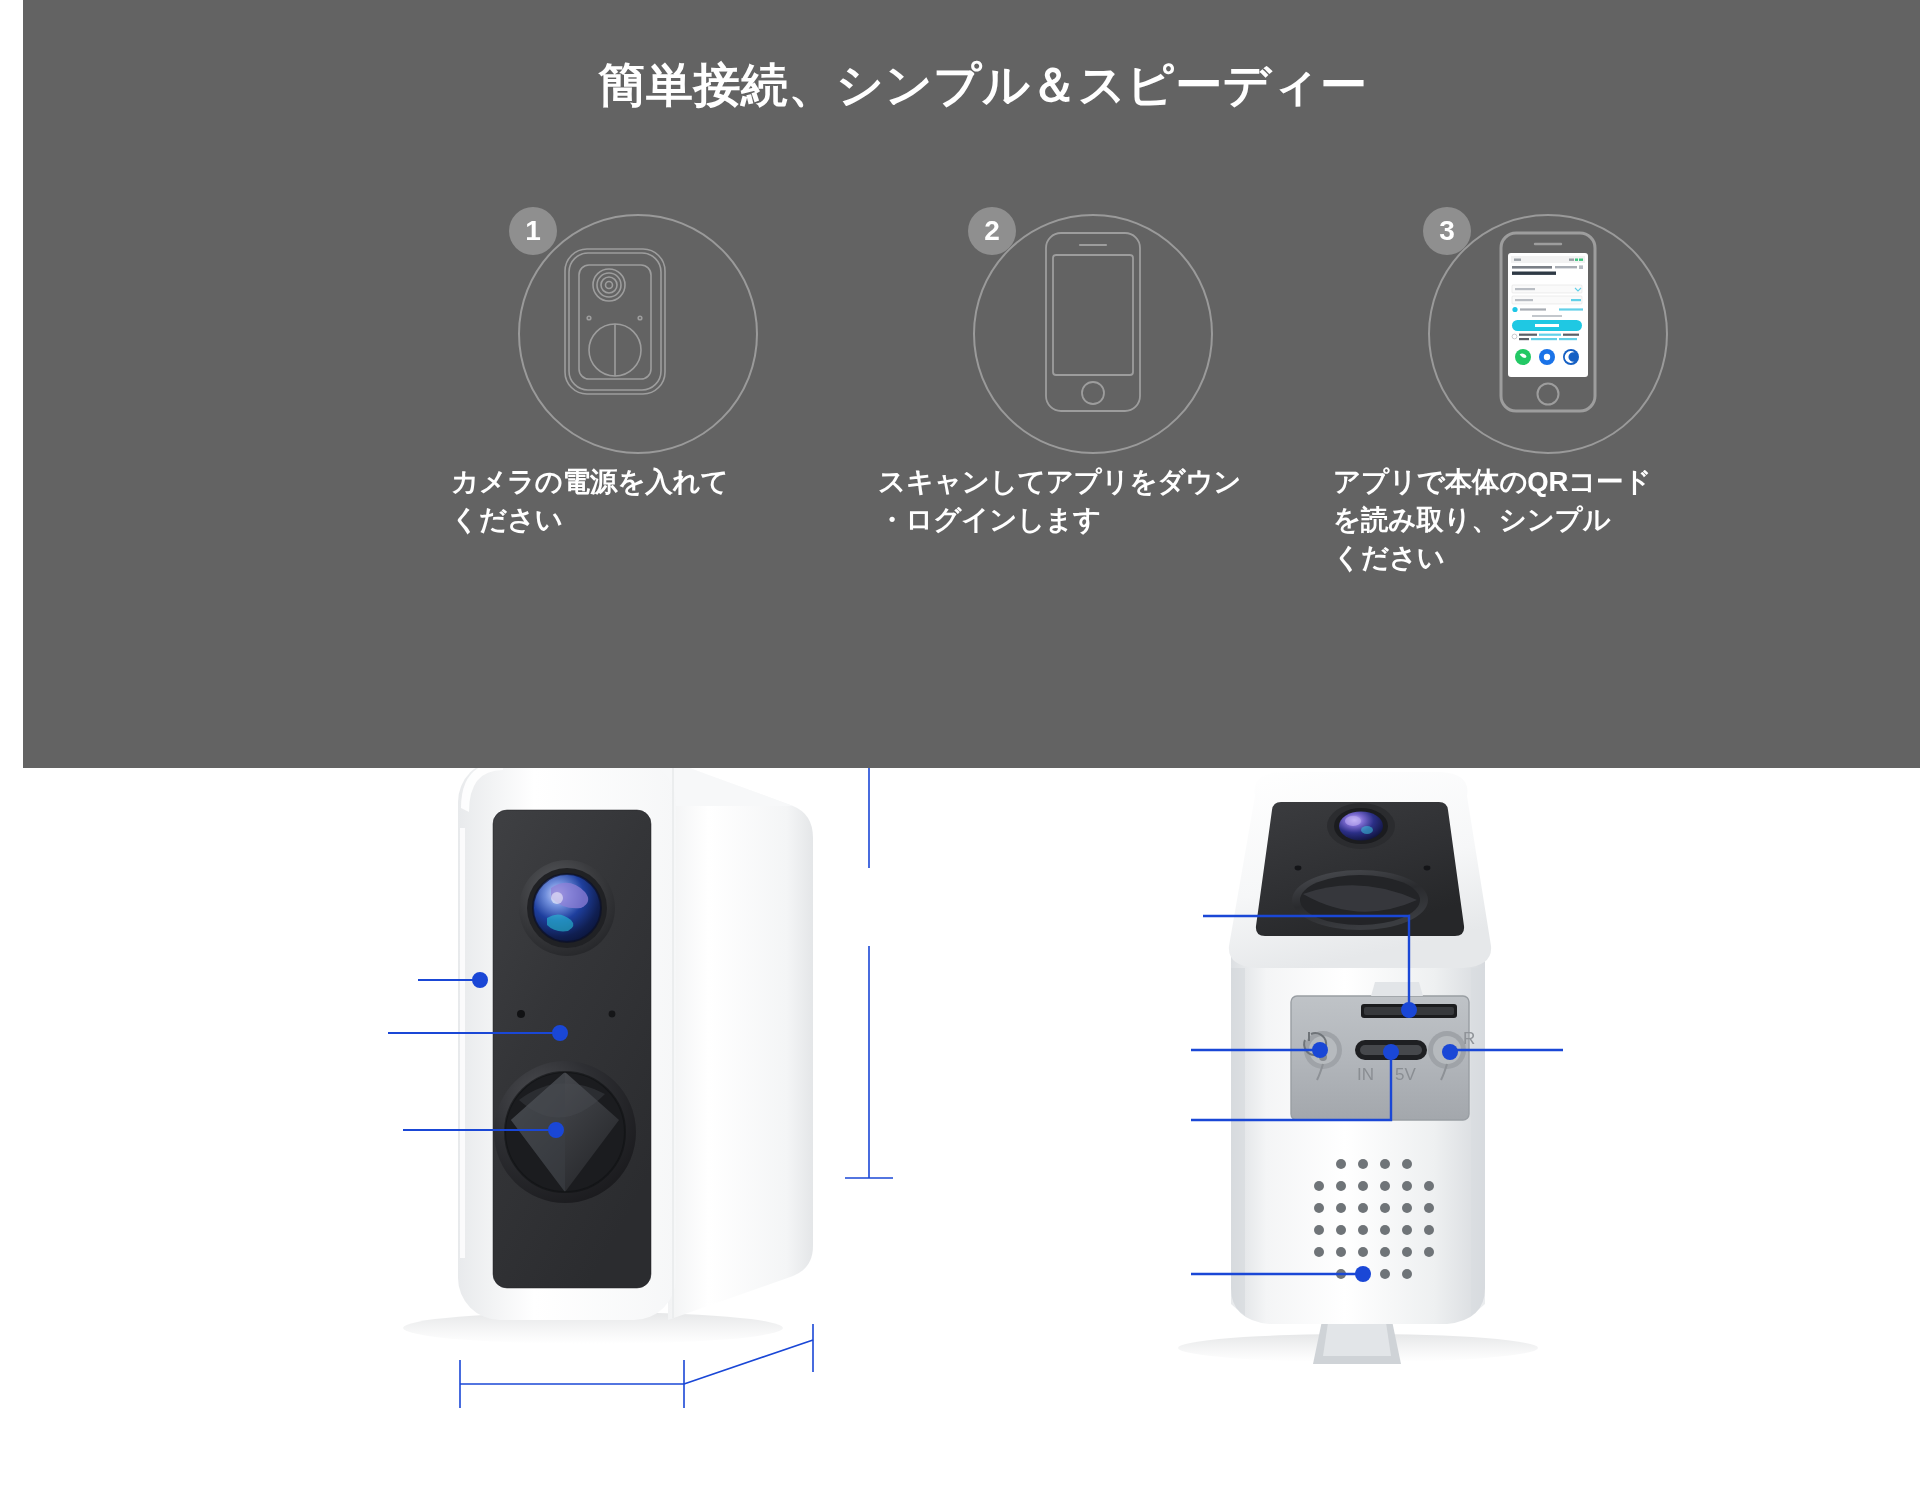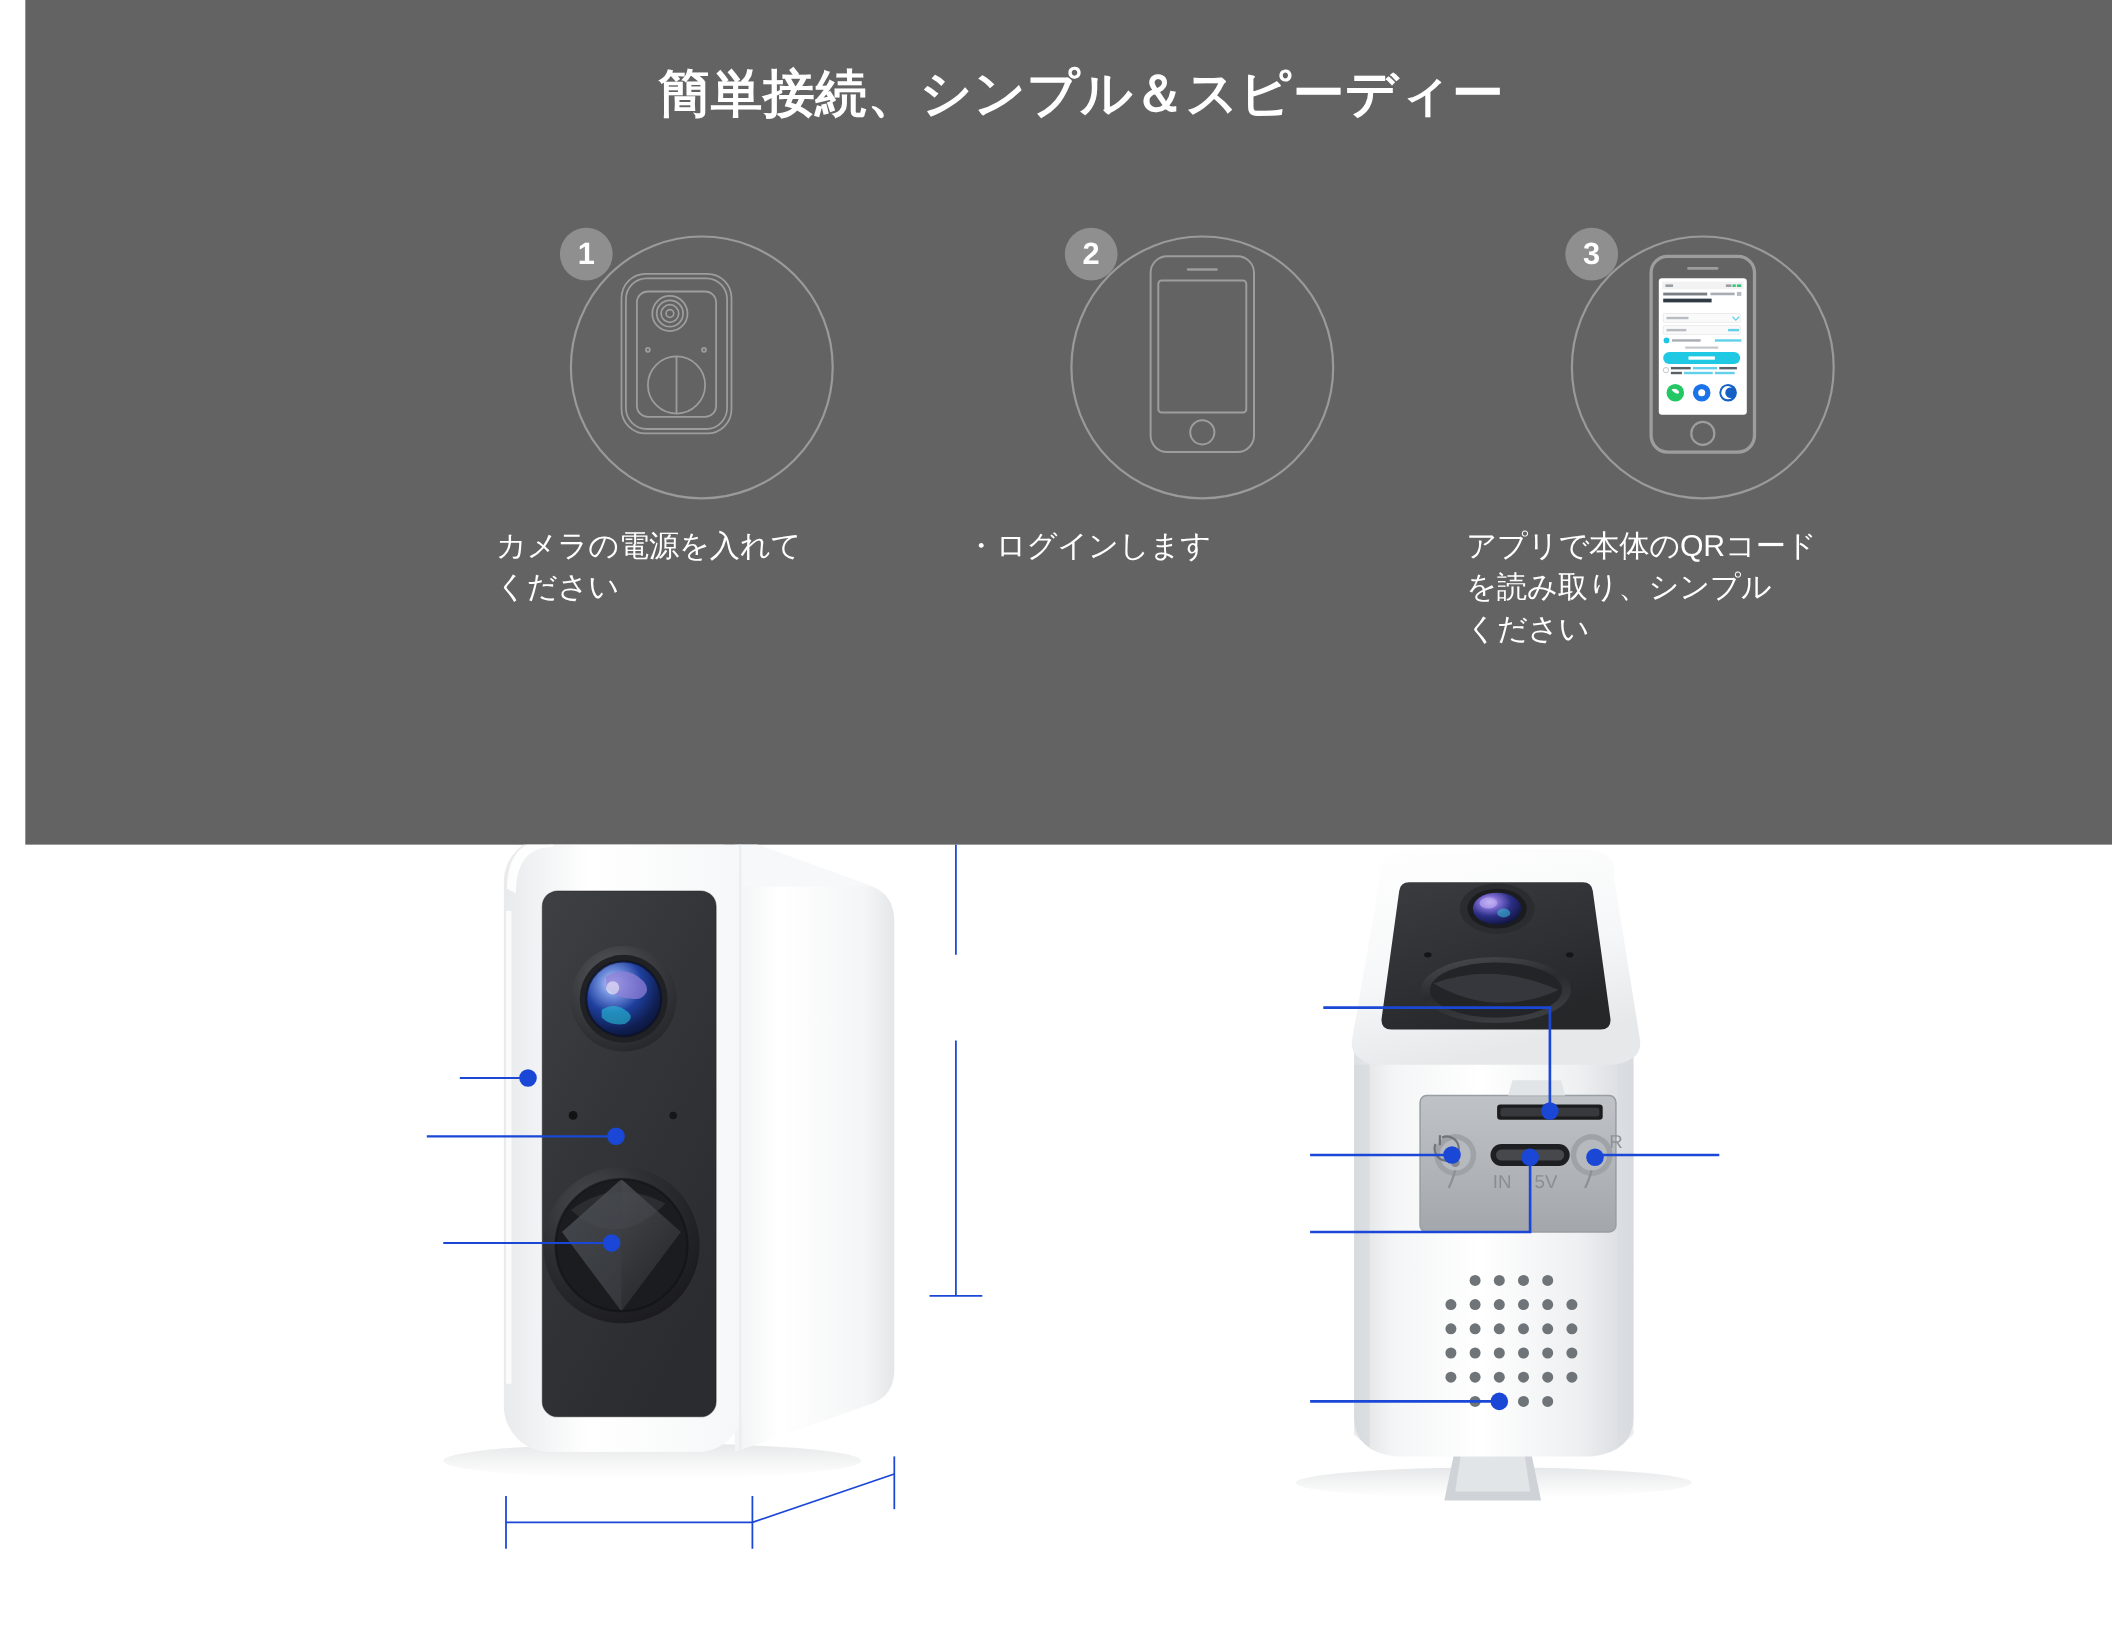--- a/index.html
+++ b/index.html
@@ -56,27 +56,27 @@
     font-size: 28px;
     font-weight: bold;
     line-height: 48px;
     text-align: center;
     z-index: 4;
   }
   .step-2 .step-badge, .step-3 .step-badge { left: 4px; }
   .step-svg { position: absolute; left: 0; top: 0; }
 
   .step-text {
-    position: absolute; left: 0; top: 272px;
+    position: absolute; left: 0; top: 258px;
     width: 430px;
     color: #ffffff;
     font-size: 27.5px;
     line-height: 38px;
     letter-spacing: -0.2px;
-    font-weight: 400;
+    font-weight: 700;
   }
   .step-1 .step-text { left: 28px; width: 400px; }
 
   
   .diagram-section {
     position: absolute; left: 0; top: 768px;
     width: 1920px; height: 734px;
     background: #ffffff;
   }
   svg { display: block; }
@@ -126,20 +126,21 @@
             <g fill="none" stroke="#9d9d9d" stroke-width="1.8">
               <rect x="82" y="28" width="94" height="178" rx="15" ry="15"></rect>
               <rect x="89" y="50" width="80" height="120" rx="3" ry="3"></rect>
               <line x1="116" y1="40" x2="142" y2="40" stroke-width="2.2" stroke-linecap="round"></line>
               <circle cx="129" cy="188" r="11"></circle>
             </g>
           </svg>
           <div class="step-badge">2</div>
         </div>
         <div class="step-text">
+          <div>スキャンしてアプリをダウン</div>
           <div>・ログインします</div>
         </div>
       </div>
 
       <div class="step step-3">
         <div class="step-illus">
           <div class="step-ring"></div>
           <svg class="step-svg" width="258" height="258" viewBox="0 0 258 258">
             <rect x="82" y="28" width="94" height="178" rx="15" ry="15" fill="none" stroke="#9d9d9d" stroke-width="3"></rect>
             <rect x="89" y="48" width="80" height="124" rx="3" ry="3" fill="#ffffff"></rect>

